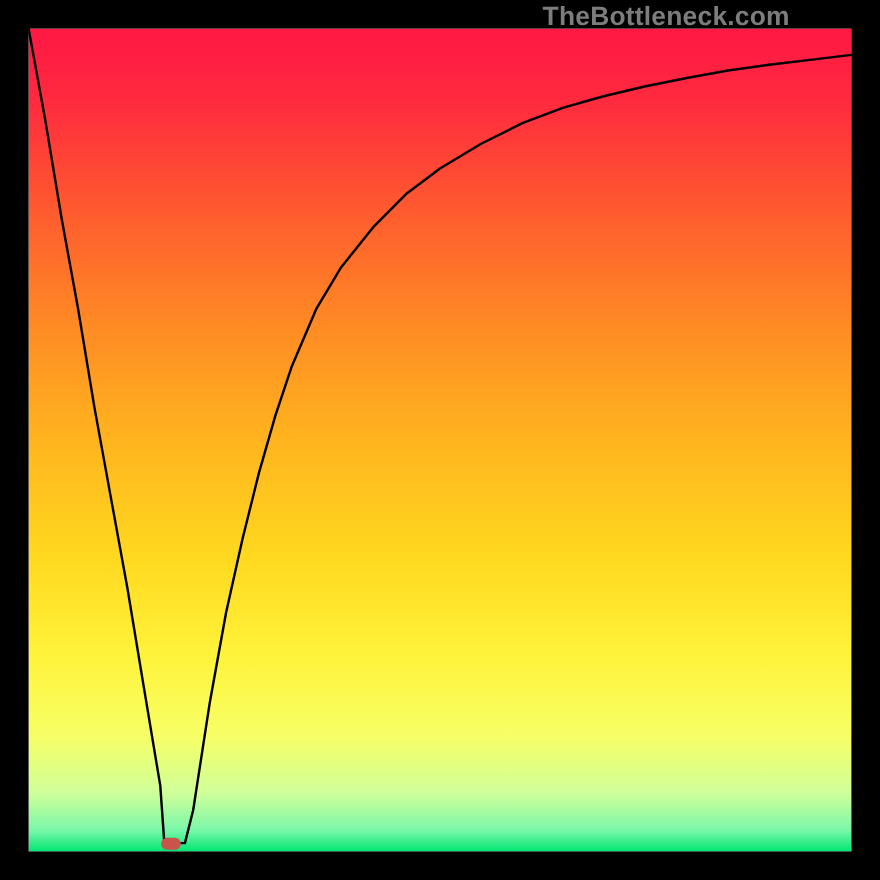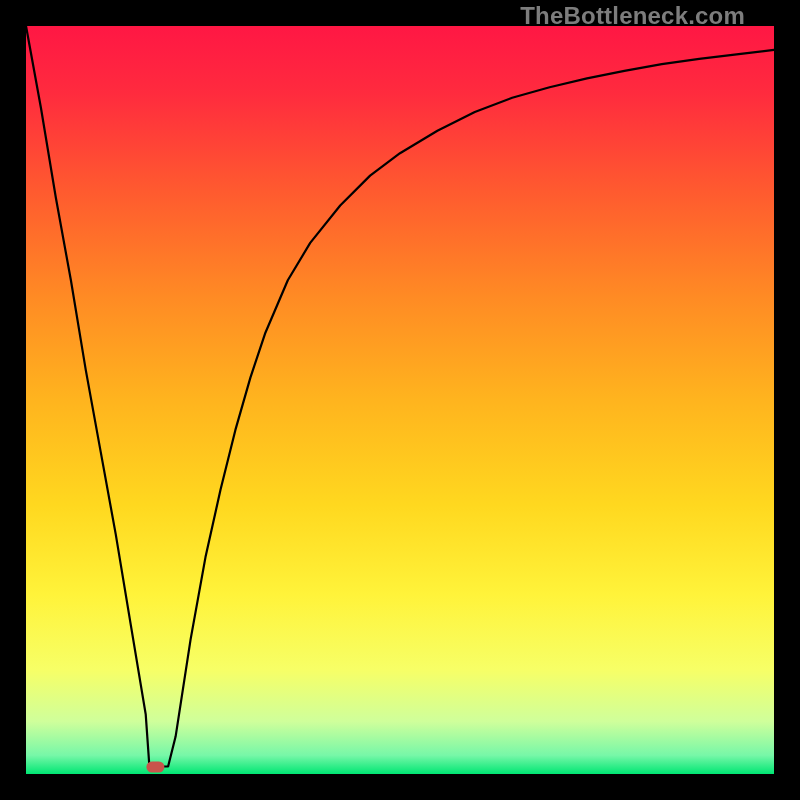--- a/index.html
+++ b/index.html
@@ -8,21 +8,20 @@
     width: 800px;
     height: 800px;
     background: #ffffff;
     font-family: Arial, Helvetica, sans-serif;
     overflow: hidden;
   }
   .stage {
     position: relative;
     width: 736px;
     height: 800px;
-    padding-left: 27px;
   }
   .watermark {
     position: absolute;
     top: 2px;
     right: 18px;
     font-size: 24px;
     font-weight: 600;
     color: #7d7d7d;
     letter-spacing: 0.2px;
     z-index: 30;

